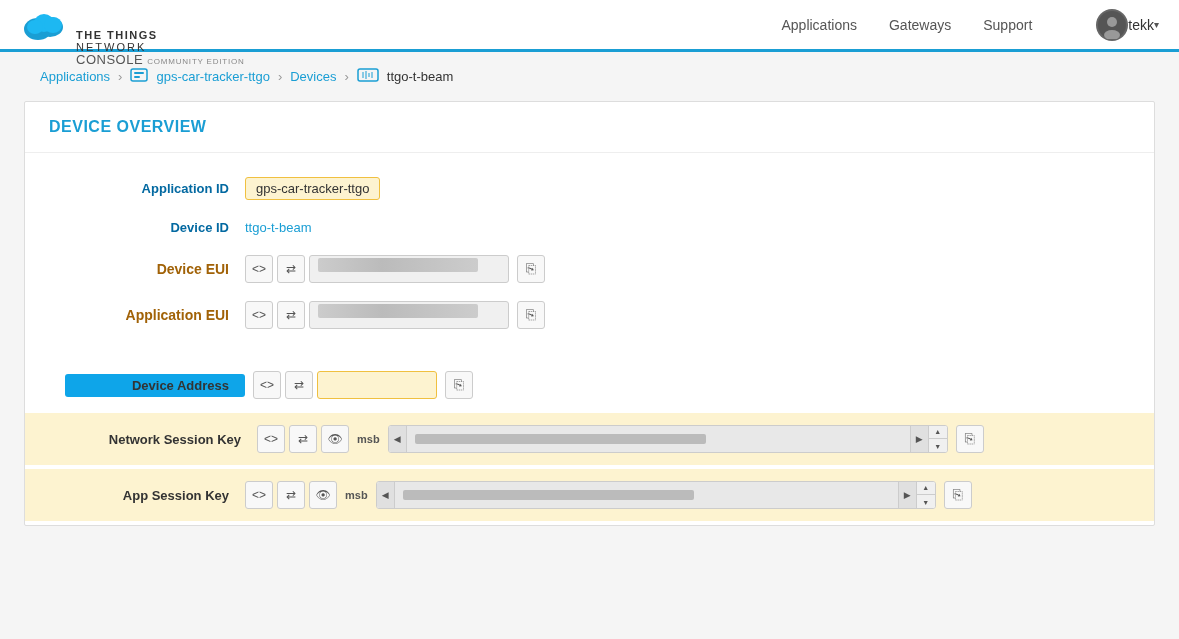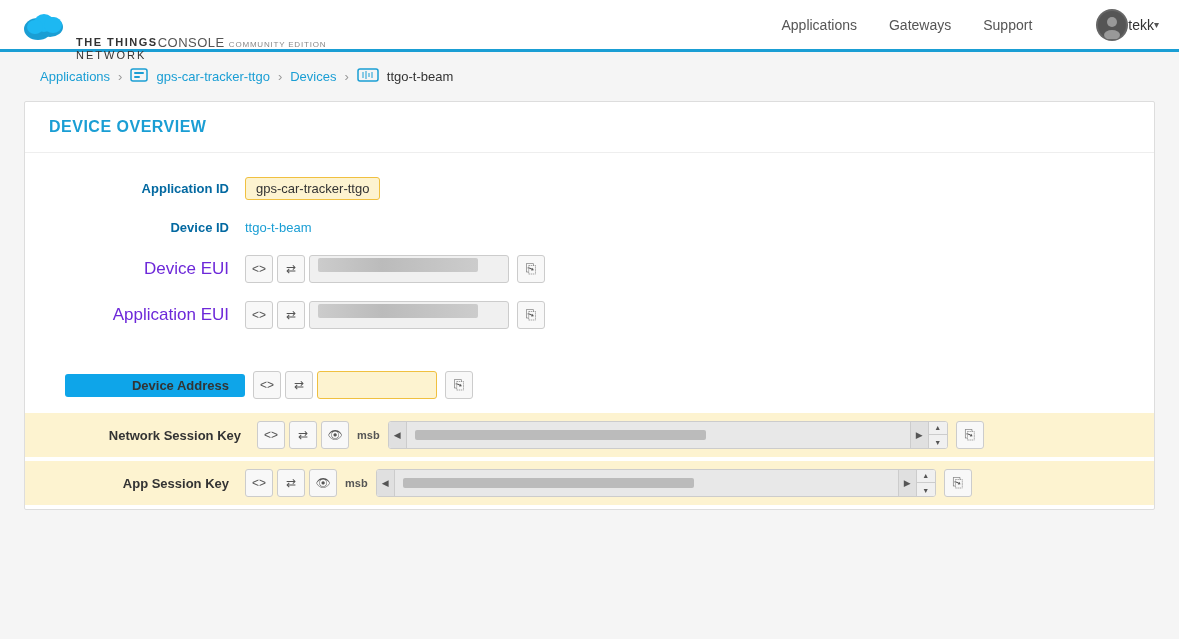--- a/index.html
+++ b/index.html
@@ -19,21 +19,21 @@
       display: flex;
       align-items: center;
       gap: 8px;
     }
     .cloud-logo {
       width: 48px;
       height: 36px;
     }
     .logo-text {
       display: flex;
-      flex-direction: row;
+      flex-direction: column;
       line-height: 1.1;
       margin-top: 48px;
     }
     .logo-text .ttn {
       font-size: 11px;
       font-weight: 700;
       letter-spacing: 1.5px;
       color: #333;
     }
     .logo-text .console {
@@ -149,23 +149,23 @@
 
     
     .field-row {
       display: flex;
       align-items: center;
       margin-bottom: 18px;
     }
     .field-label {
       width: 180px;
       text-align: right;
-      font-weight: 400;
-      color: #6d28d9;
-      font-size: 17px;
+      font-weight: 700;
+      color: #a16207;
+      font-size: 14px;
       padding-right: 16px;
     }
     .field-controls {
       display: flex;
       align-items: center;
       gap: 4px;
     }
     .btn-icon {
       width: 28px;
       height: 28px;
@@ -205,21 +205,21 @@
       align-items: center;
       justify-content: center;
       cursor: pointer;
       font-size: 13px;
       color: #555;
       margin-left: 4px;
     }
     .msb-label {
       font-size: 11px;
       color: #555;
-      margin: 0 4px;
+      margin: 12px 4px;
       font-weight: 600;
     }
 
     
     .blurred-text {
       display: inline-block;
       width: 160px;
       height: 14px;
       background: linear-gradient(90deg, #ccc 0%, #bbb 40%, #ccc 100%);
       border-radius: 2px;

